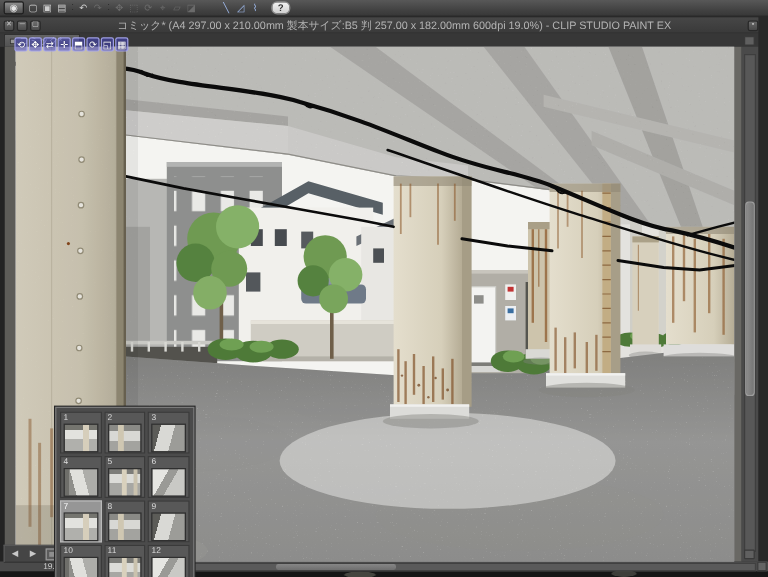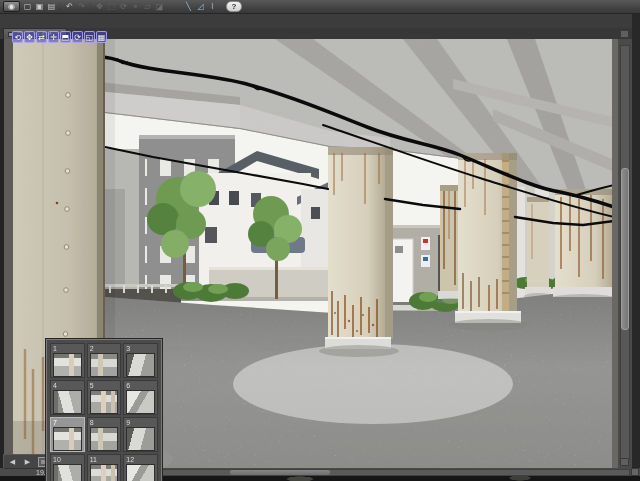--- a/index.html
+++ b/index.html
@@ -139,20 +139,29 @@
         <div class="tbi disabled">▱</div>
         <div class="tbi disabled">◪</div>
         <div class="tbi gap"></div>
         <div class="tbi accent">╲</div>
         <div class="tbi accent">◿</div>
         <div class="tbi accent">⌇</div>
       </div>
     <div class="help-pill">?</div>
   </div>
 
+  <div class="doc-titlebar">
+    <div class="win-controls">
+        <div class="win-btn">✕</div>
+        <div class="win-btn">─</div>
+        <div class="win-btn">▢</div>
+      </div>
+    <div class="doc-title">コミック* (A4 297.00 x 210.00mm 製本サイズ:B5 判 257.00 x 182.00mm 600dpi 19.0%)  - CLIP STUDIO PAINT EX</div>
+    <div class="mini-btn titlebar-right">▪</div>
+  </div>
 
   <div class="tab-bar">
     <div class="doc-tab">
       <div class="tab-ico"></div>
       <span>コミック*</span>
     </div>
   </div>
 
   <div class="edge-left"></div>
   <div class="frame-left"></div>

